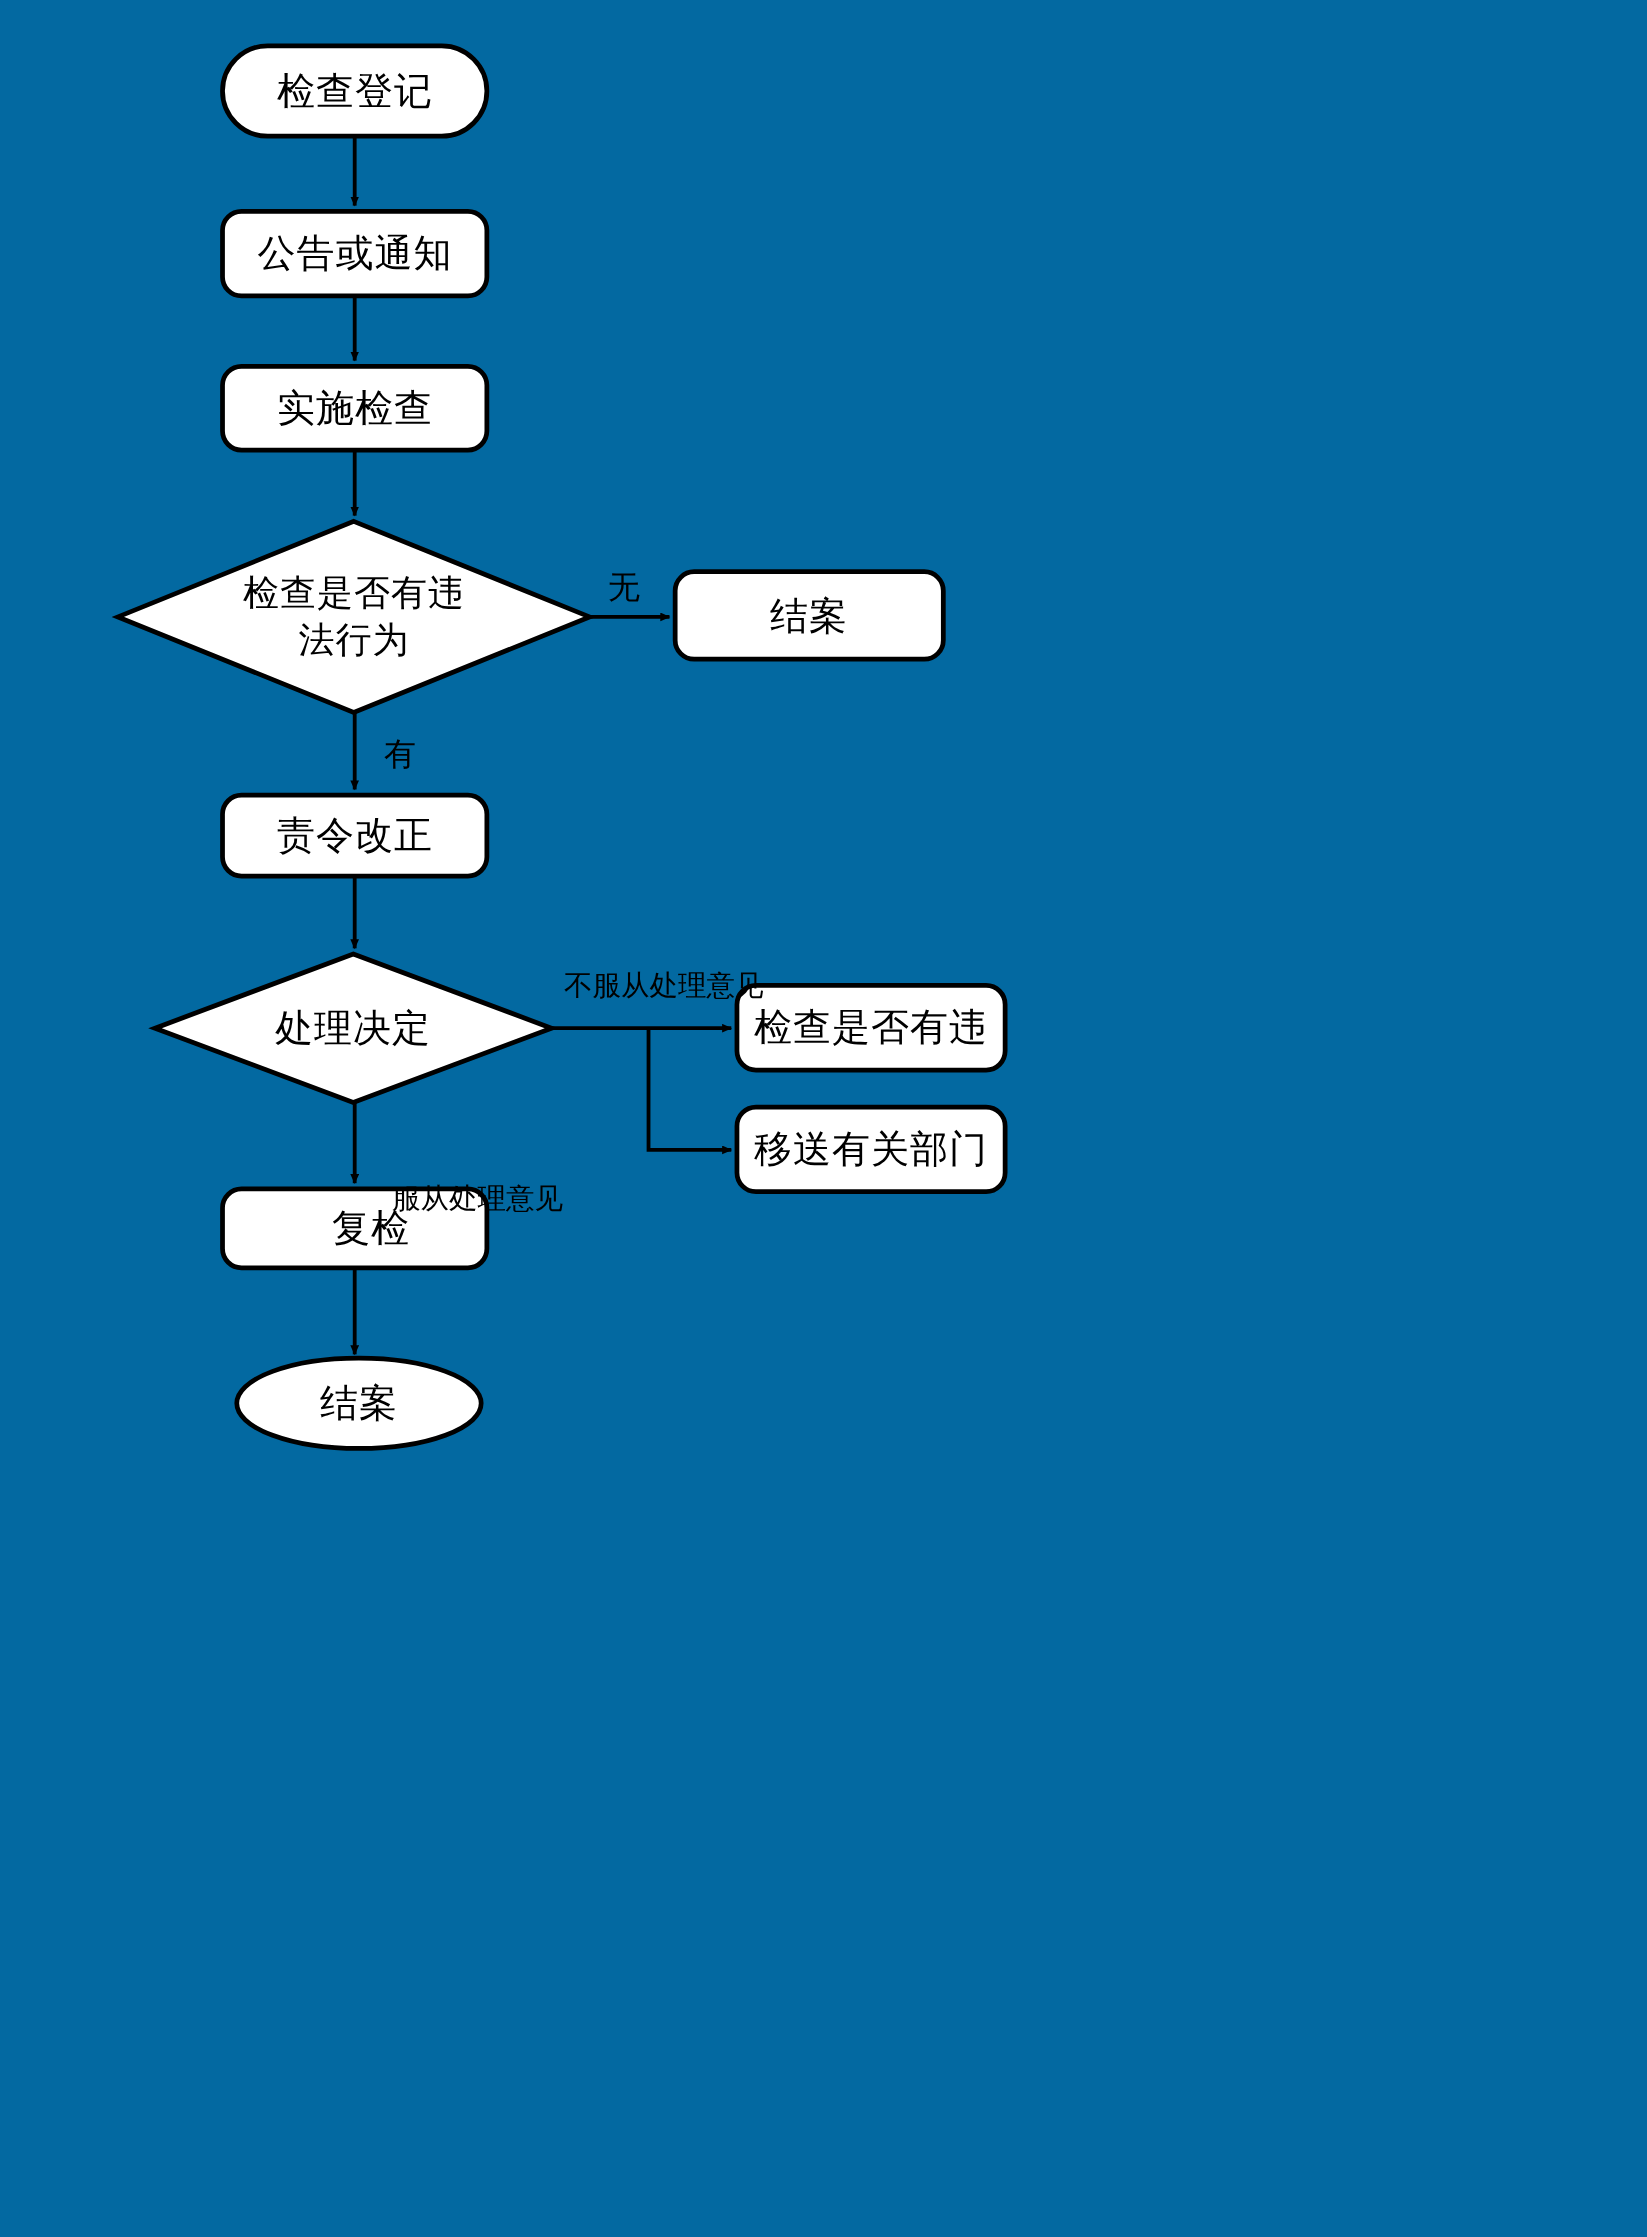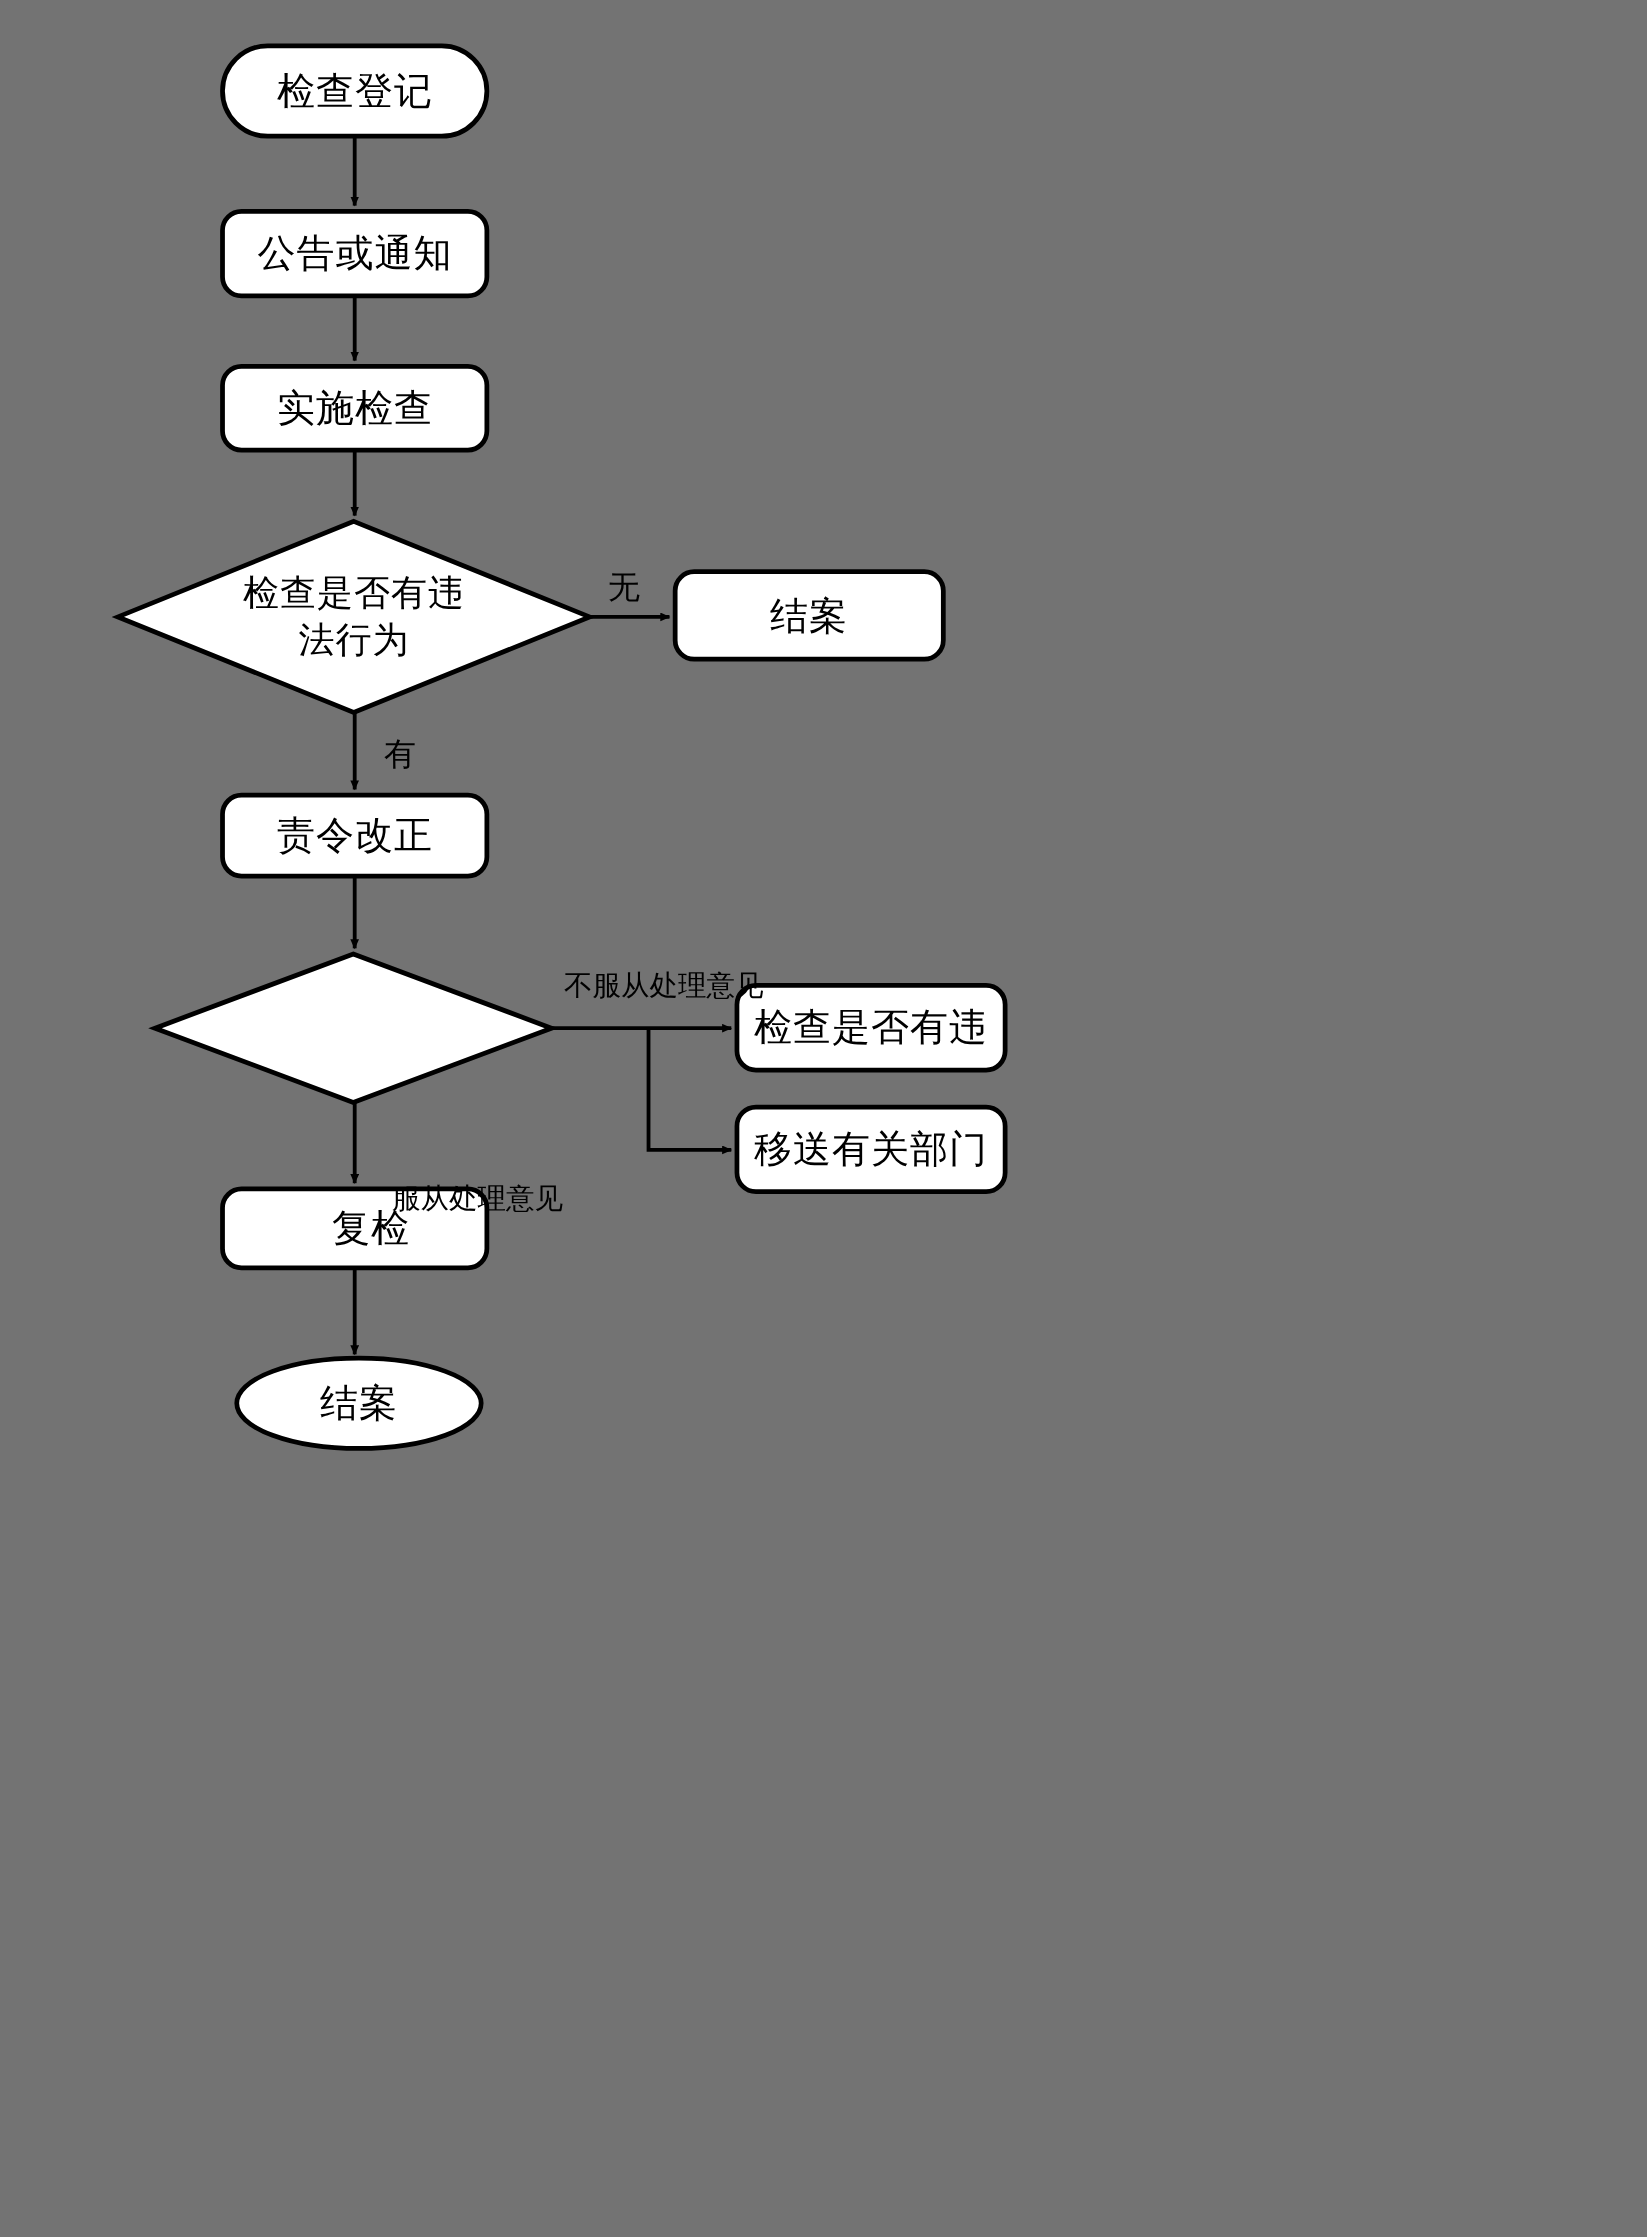--- a/index.html
+++ b/index.html
@@ -8,21 +8,21 @@
     padding: 0;
     background: #ffffff;
   }
   body {
     font-family: "Liberation Serif", "DejaVu Serif", serif;
   }
   #canvas {
     position: relative;
     width: 1647px;
     height: 2238px;
-    background: #737373;
+    background: #0369a1;
     overflow: hidden;
   }
   #svg-layer {
     position: absolute;
     left: 0;
     top: 0;
     width: 1647px;
     height: 2238px;
   }
   .node-label {
@@ -139,20 +139,21 @@
 
   <div class="node-label" style="left:223px; top:366px; width:264px; height:84px;">实施检查</div>
 
   <div class="node-label" style="left:194px; top:521px; width:320px; height:191px; font-size:36px;">检查是否有违
 法行为</div>
 
   <div class="node-label" style="left:675px; top:572px; width:268px; height:88px;">结案</div>
 
   <div class="node-label" style="left:223px; top:795px; width:264px; height:81px;">责令改正</div>
 
+  <div class="node-label" style="left:212px; top:954px; width:282px; height:148px;">处理决定</div>
 
   <div class="node-label" style="left:737px; top:985px; width:268px; height:85px;">检查是否有违</div>
 
   <div class="node-label" style="left:737px; top:1107px; width:268px; height:85px;text-align:center;">移送有关部门</div>
 
   <div class="node-label" style="left:239px; top:1189px; width:264px; height:79px;">复检</div>
 
   <div class="node-label" style="left:237px; top:1358px; width:244px; height:90px;">结案</div>
 
   <div class="edge-label" style="left:608px; top:571px;">无</div>

